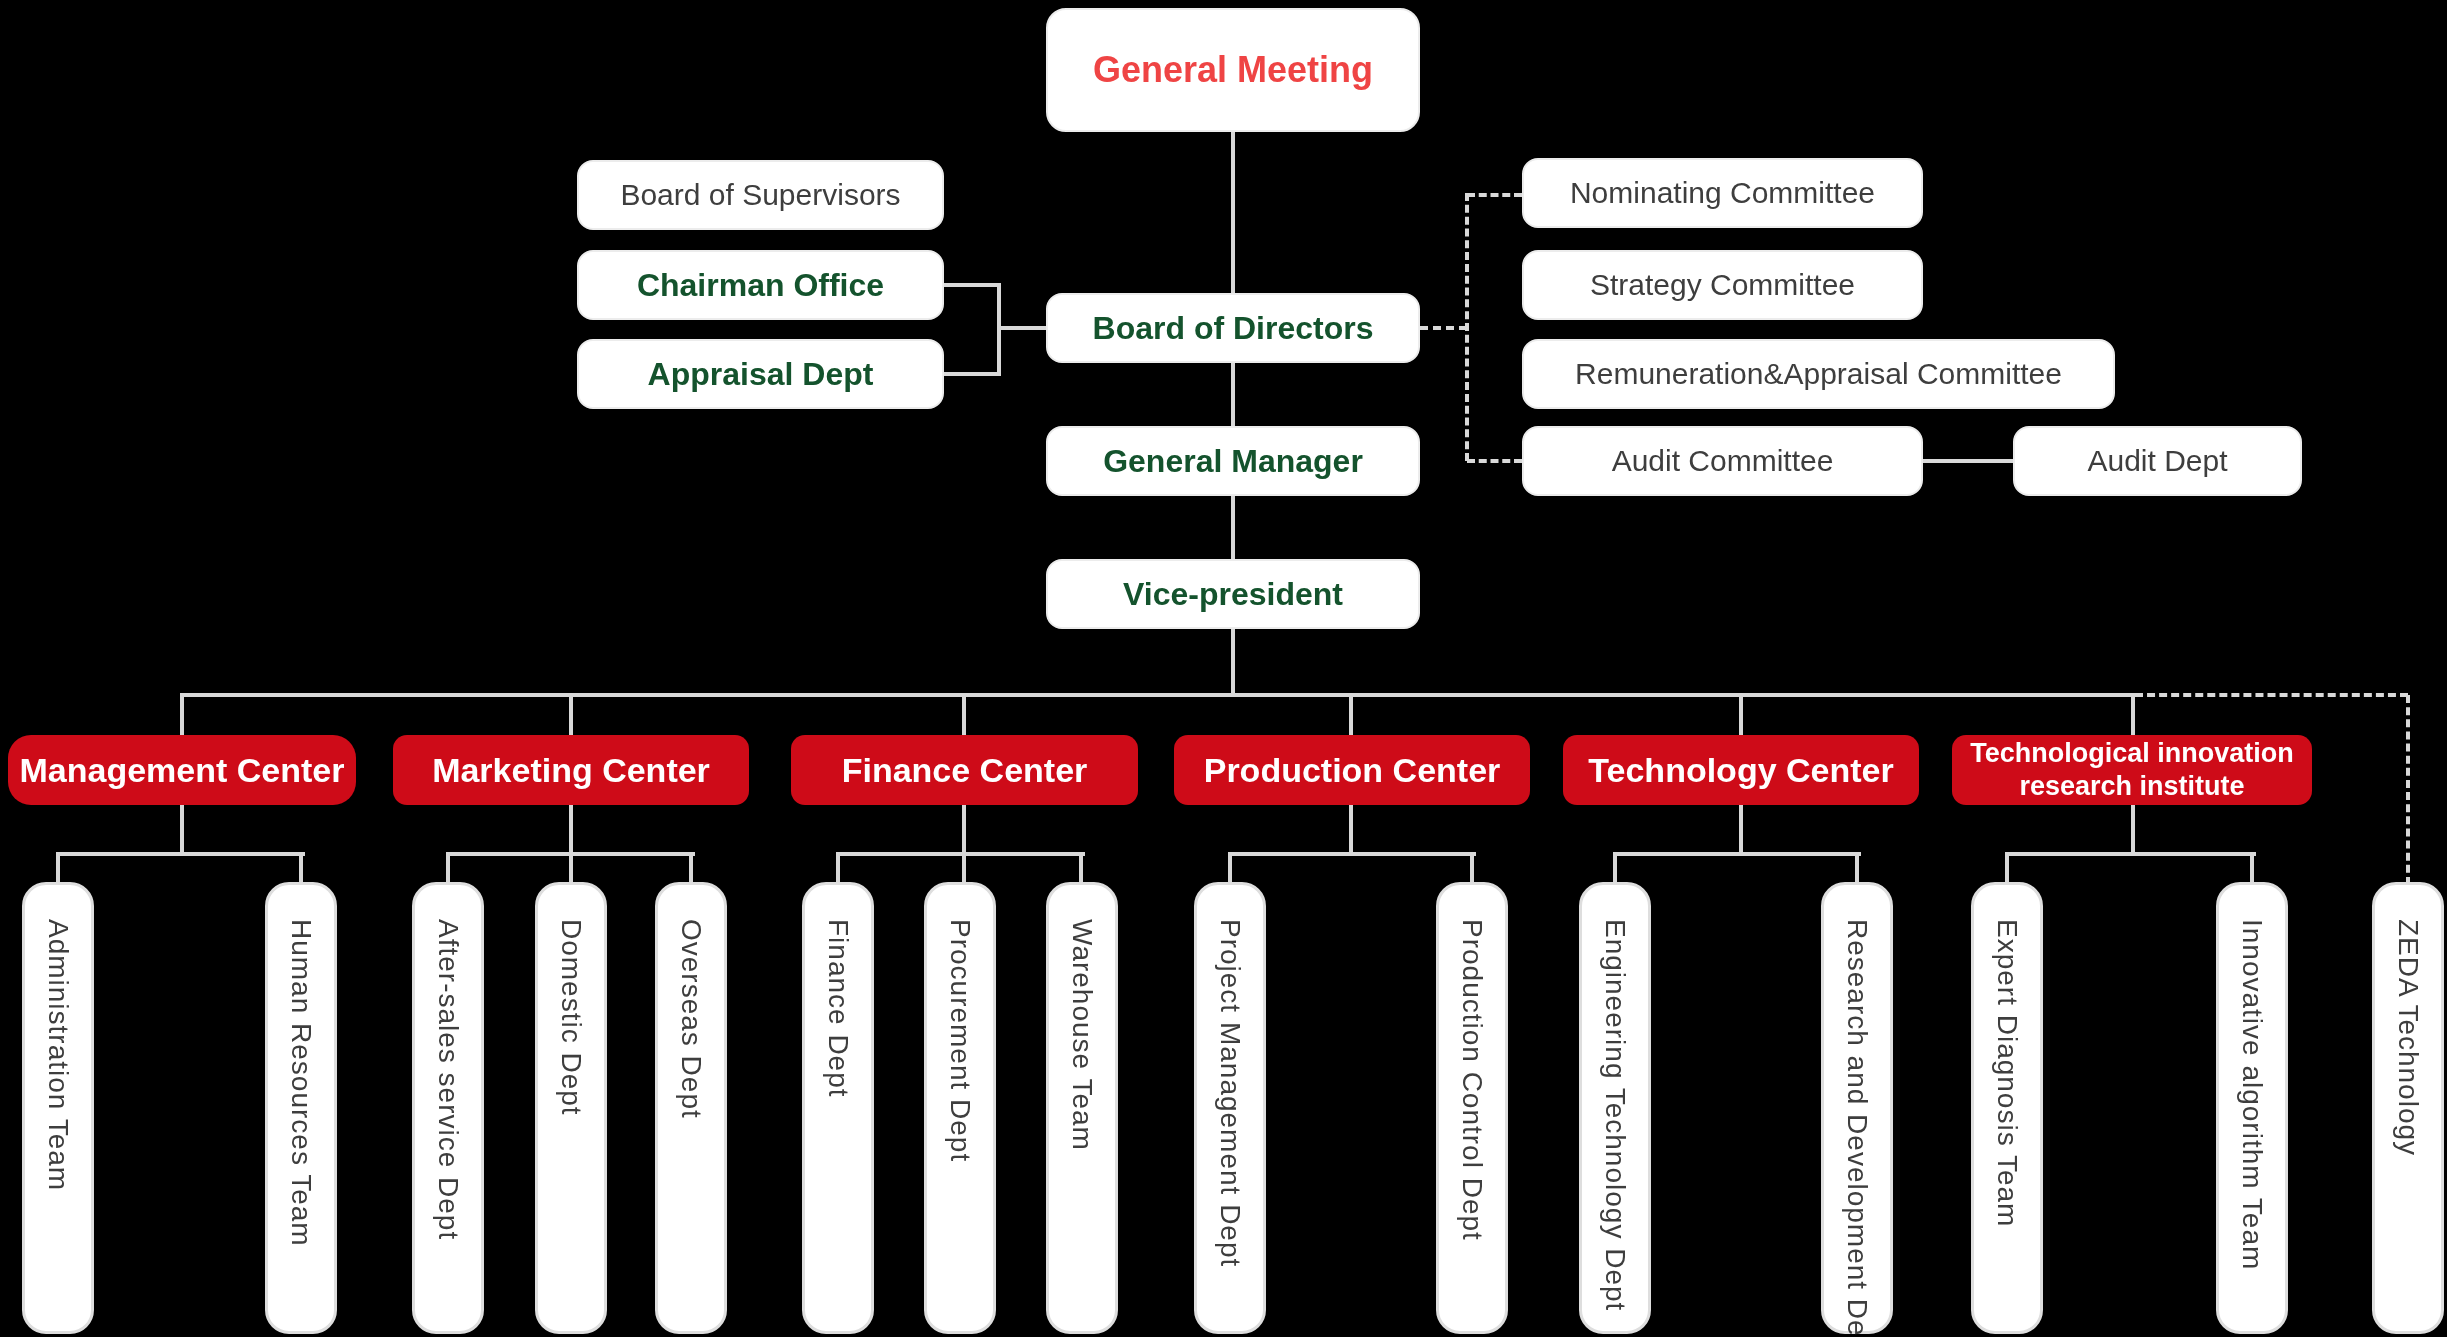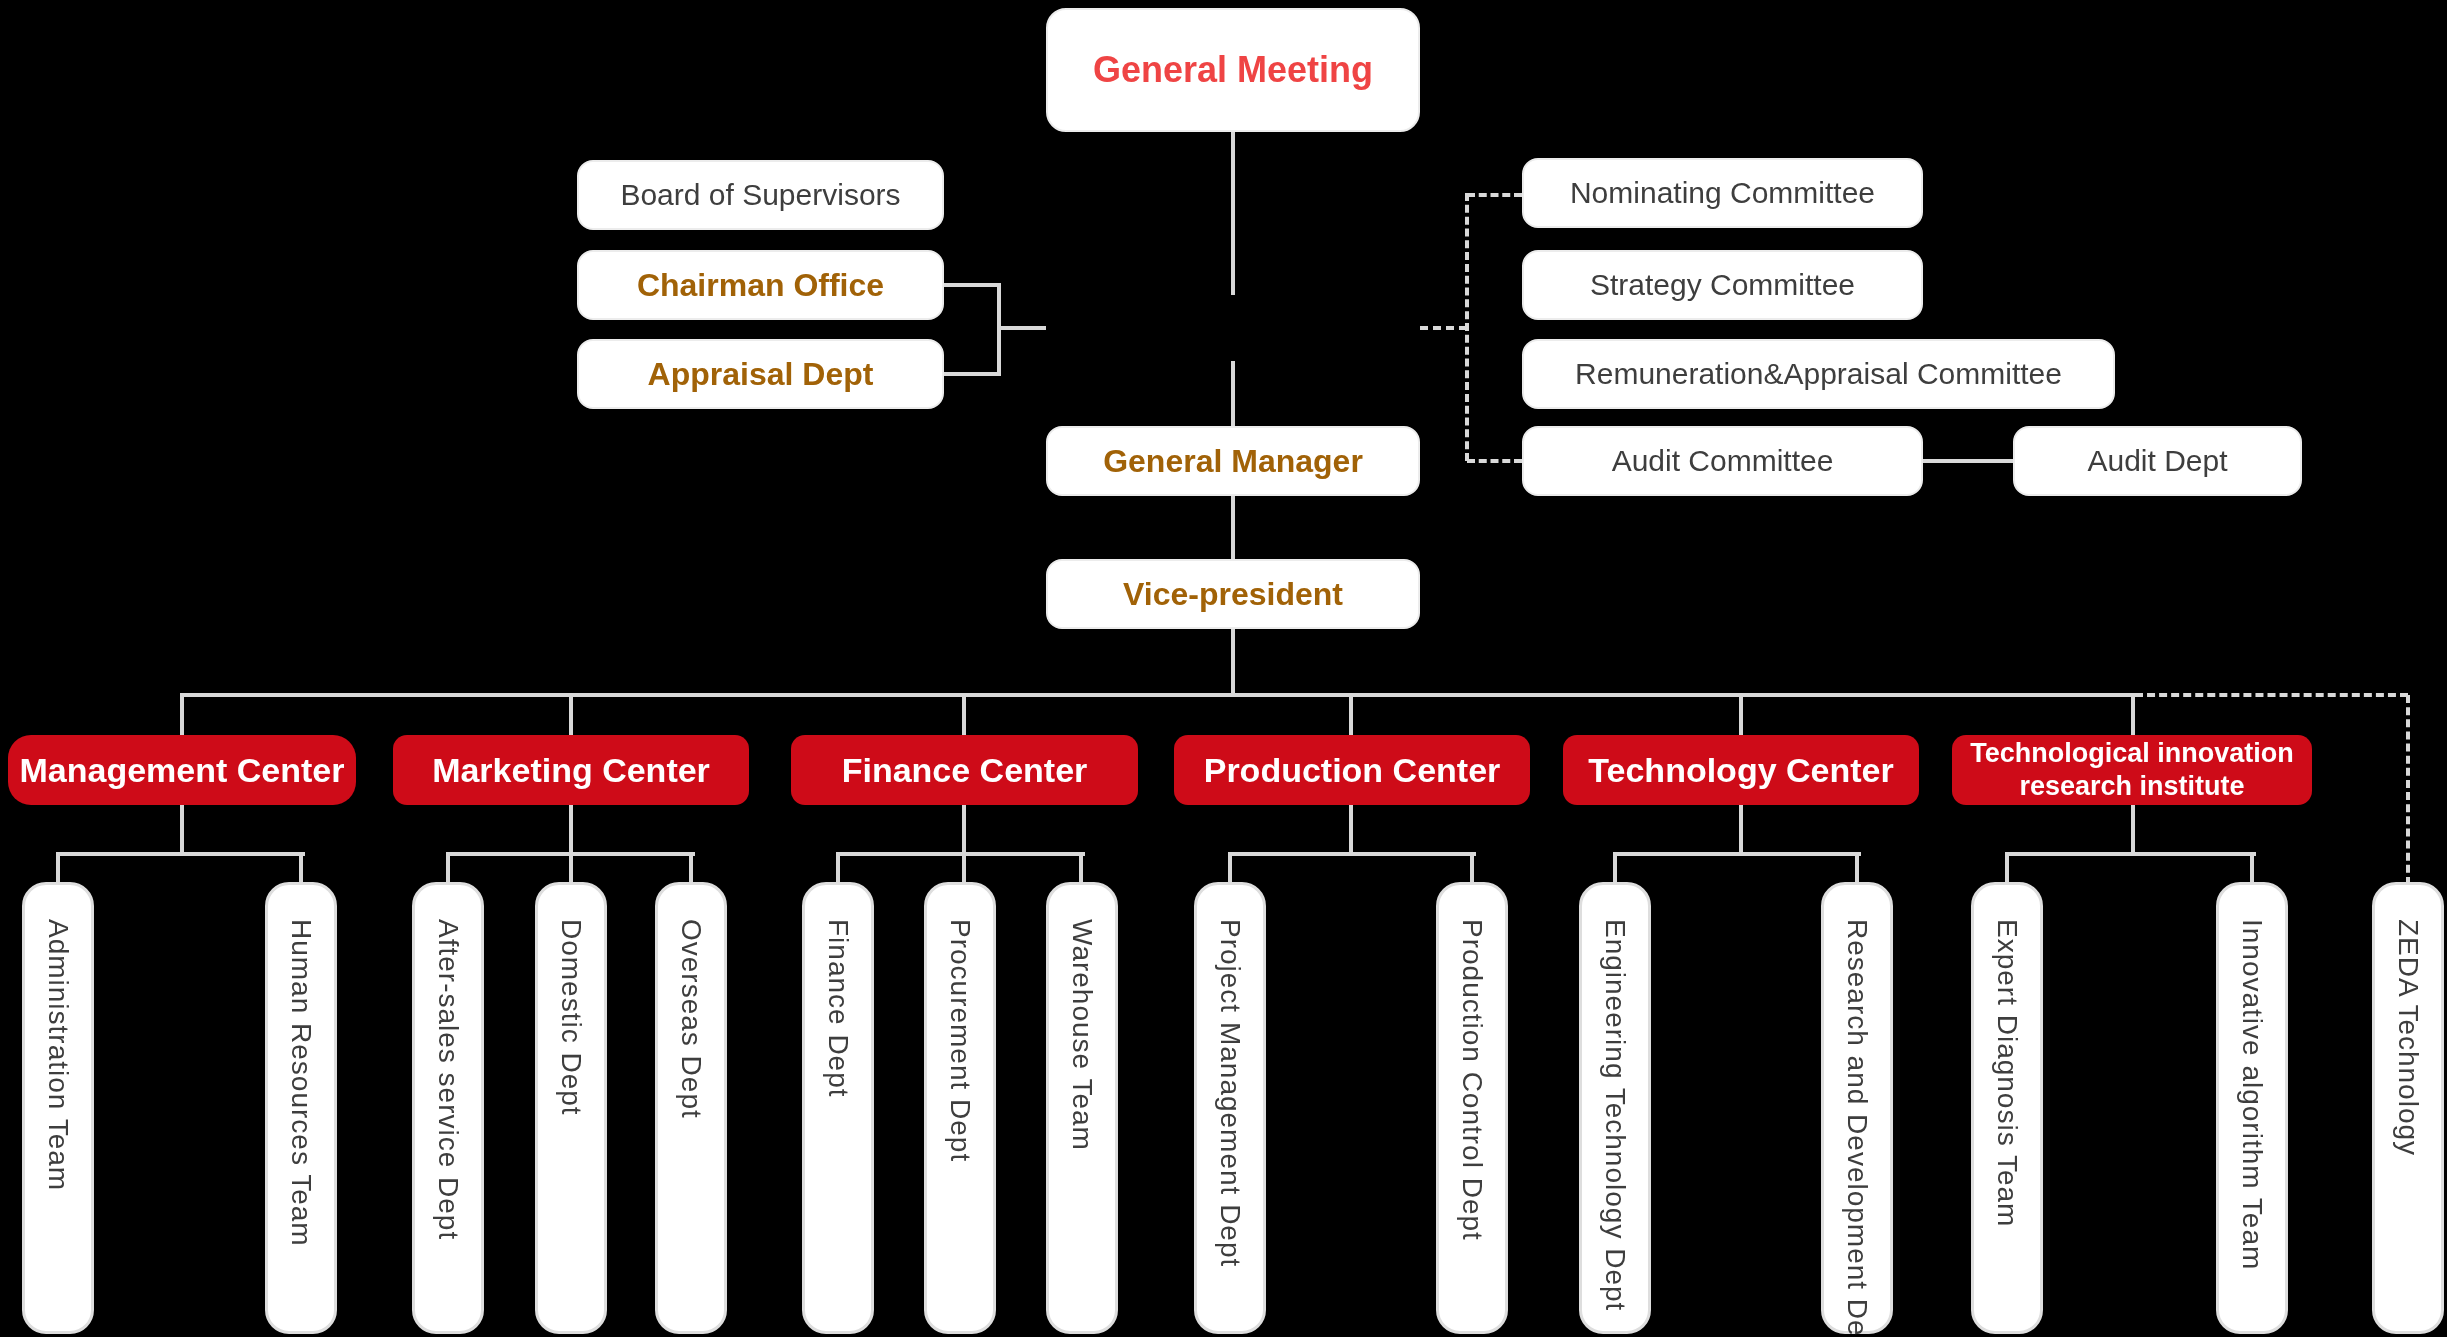--- a/index.html
+++ b/index.html
@@ -2,21 +2,21 @@
 <html><head>
 <meta charset="utf-8">
 <style>
   html,body{margin:0;padding:0;background:#000;}
   .stage{position:relative;width:2447px;height:1337px;background:#000;overflow:hidden;
          font-family:"Liberation Sans","DejaVu Sans",sans-serif;}
   
   .box{position:absolute;background:#fff;border:2px solid #ececec;border-radius:16px;
        display:flex;align-items:center;justify-content:center;box-sizing:border-box;text-align:center;}
   .t-dark{color:#3e3e3e;font-size:30px;font-weight:400;}
-  .t-red{color:#a16207;font-size:32px;font-weight:700;}
+  .t-red{color:#14532d;font-size:32px;font-weight:700;}
   .t-red-big{color:#ef4444;font-size:36px;font-weight:700;}
   .red-box{position:absolute;background:#ce0b18;border:none;border-radius:14px;
            display:flex;flex-direction:column;align-items:center;justify-content:center;
            box-sizing:border-box;color:#fff;font-weight:700;font-size:34px;text-align:center;}
   .red-box .small{font-size:27px;line-height:1.22;}
   .pill{position:absolute;background:#fff;border:3px solid #dedede;border-radius:24px;
         box-sizing:border-box;display:flex;justify-content:center;align-items:flex-start;
         padding-top:34px;}
   .pill span{writing-mode:vertical-rl;text-orientation:mixed;
              font-size:28px;color:#3e3e3e;letter-spacing:1px;white-space:nowrap;}
@@ -93,20 +93,23 @@
   <div class="box" style="left:577px;top:160px;width:367px;height:70px;">
     <span class="t-dark">Board of Supervisors</span>
   </div>
   <div class="box" style="left:577px;top:250px;width:367px;height:70px;">
     <span class="t-red">Chairman Office</span>
   </div>
   <div class="box" style="left:577px;top:339px;width:367px;height:70px;">
     <span class="t-red">Appraisal Dept</span>
   </div>
 
+  <div class="box" style="left:1046px;top:293px;width:374px;height:70px;">
+    <span class="t-red">Board of Directors</span>
+  </div>
   <div class="box" style="left:1046px;top:426px;width:374px;height:70px;">
     <span class="t-red">General Manager</span>
   </div>
   <div class="box" style="left:1046px;top:559px;width:374px;height:70px;">
     <span class="t-red">Vice-president</span>
   </div>
 
   <div class="box" style="left:1522px;top:158px;width:401px;height:70px;">
     <span class="t-dark">Nominating Committee</span>
   </div>

